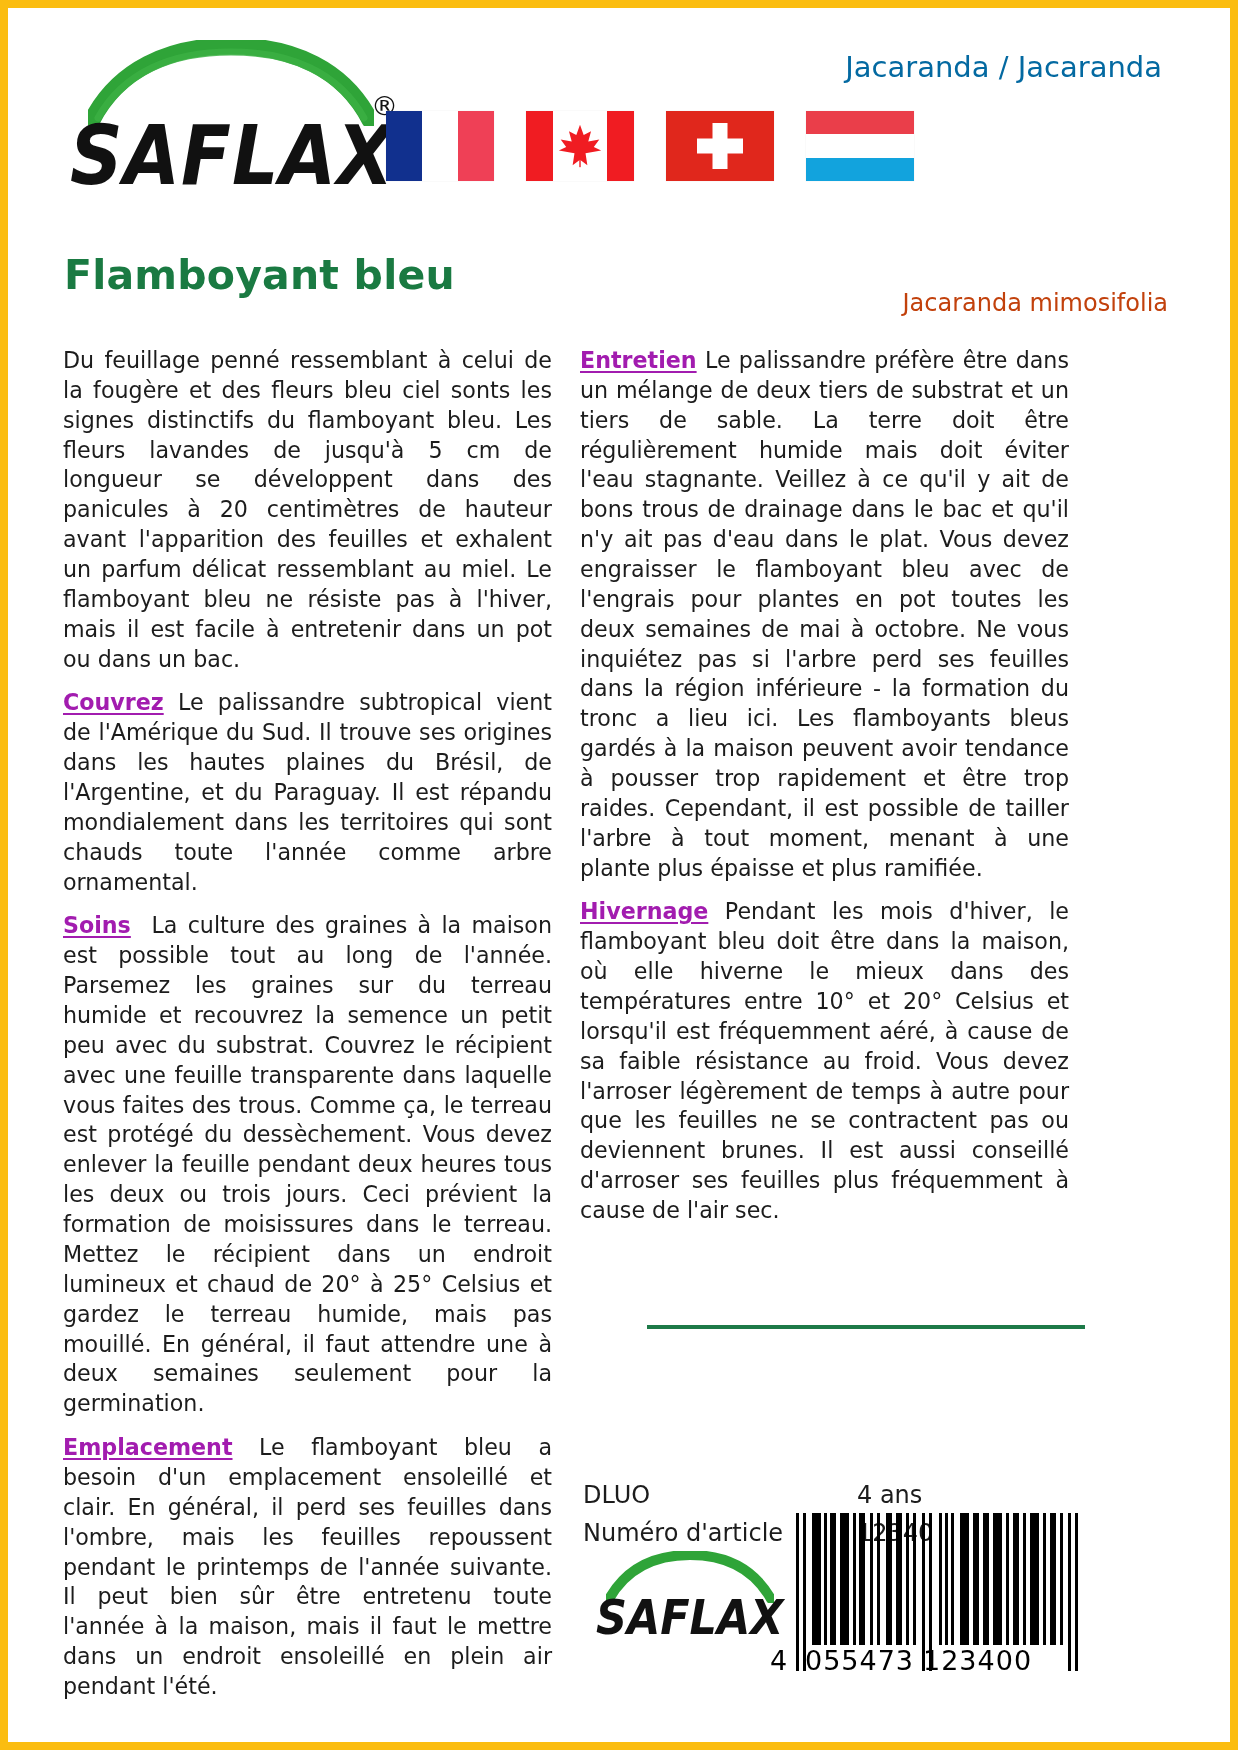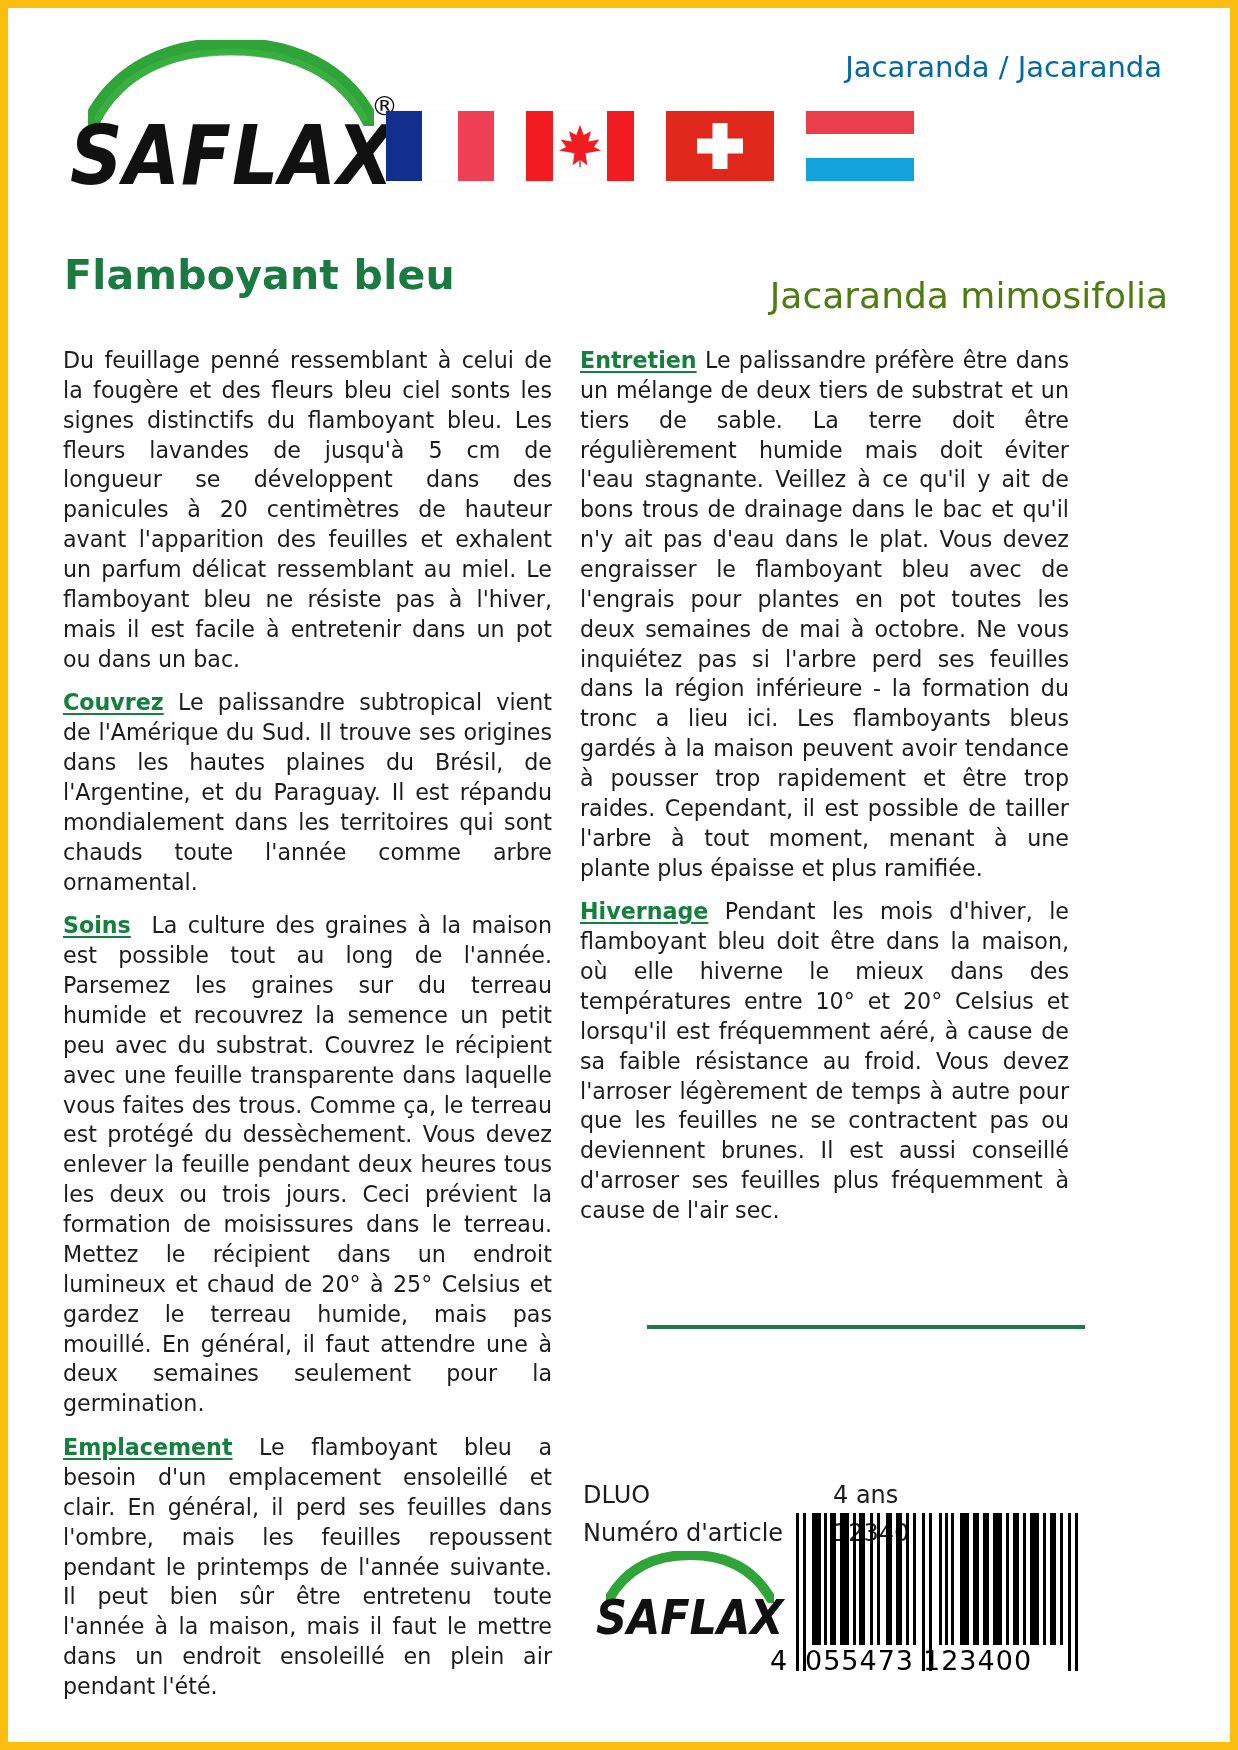--- a/index.html
+++ b/index.html
@@ -131,23 +131,23 @@
     left: 56px;
     top: 243px;
     font-size: 41px;
     font-weight: bold;
     color: #1a7a42;
     letter-spacing: 0.2px;
   }
   .title-latin {
     position: absolute;
     right: 62px;
-    top: 267px;
-    font-size: 36px;
-    color: #4d7c0f;
+    top: 281px;
+    font-size: 24px;
+    color: #c2410c;
     white-space: nowrap;
   }
 
   
   .col {
     position: absolute;
     top: 338px;
     width: 489px;
     font-size: 22.2px;
     line-height: 1.345;
@@ -158,21 +158,21 @@
   }
   .col-left { left: 55px; }
   .col-right { left: 572px; }
 
   .col p {
     margin: 0 0 14px 0;
   }
   .col p:last-child { margin-bottom: 0; }
 
   .sec-head {
-    color: #15803d;
+    color: #a21caf;
     font-weight: bold;
     text-decoration: underline;
     text-underline-offset: 3px;
   }
 
   
   .divider {
     position: absolute;
     left: 639px;
     top: 1317px;
@@ -186,20 +186,21 @@
     left: 575px;
     top: 1473px;
     width: 500px;
     font-size: 24px;
     color: #1c1c1c;
   }
   .meta-row {
     display: flex;
     align-items: flex-start;
     margin-bottom: 10px;
+    gap: 24px;
   }
   .meta-label { width: 250px; }
   .meta-value { }
 
   .footer-logo {
     position: absolute;
     left: 588px;
     top: 1543px;
     width: 190px;
     height: 110px;

